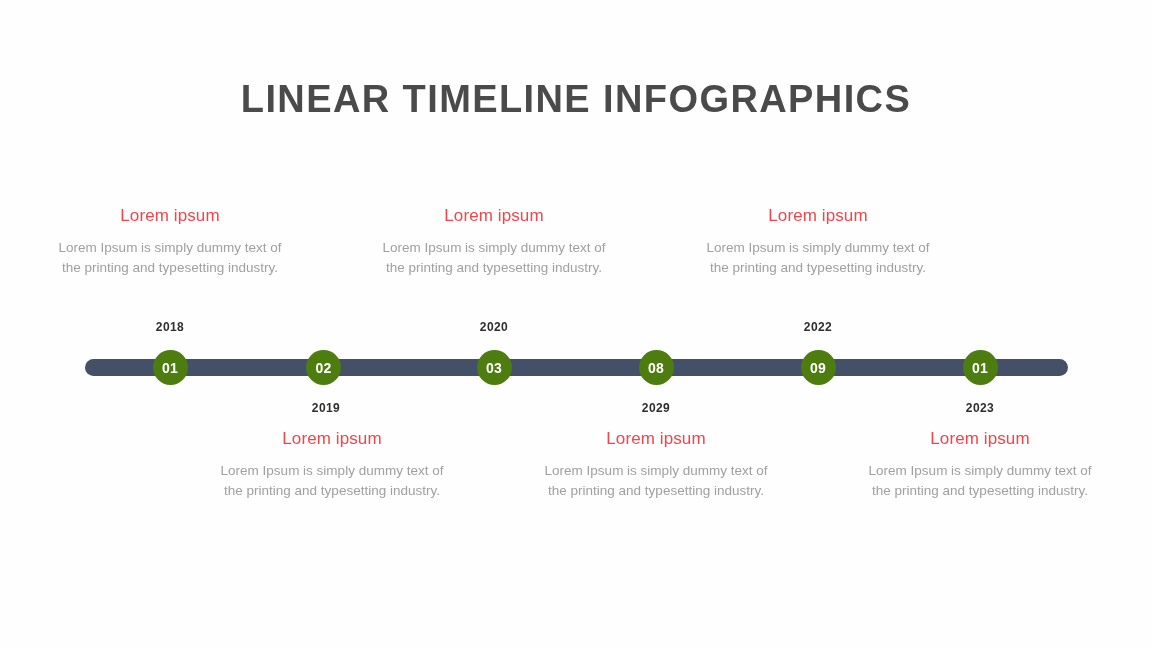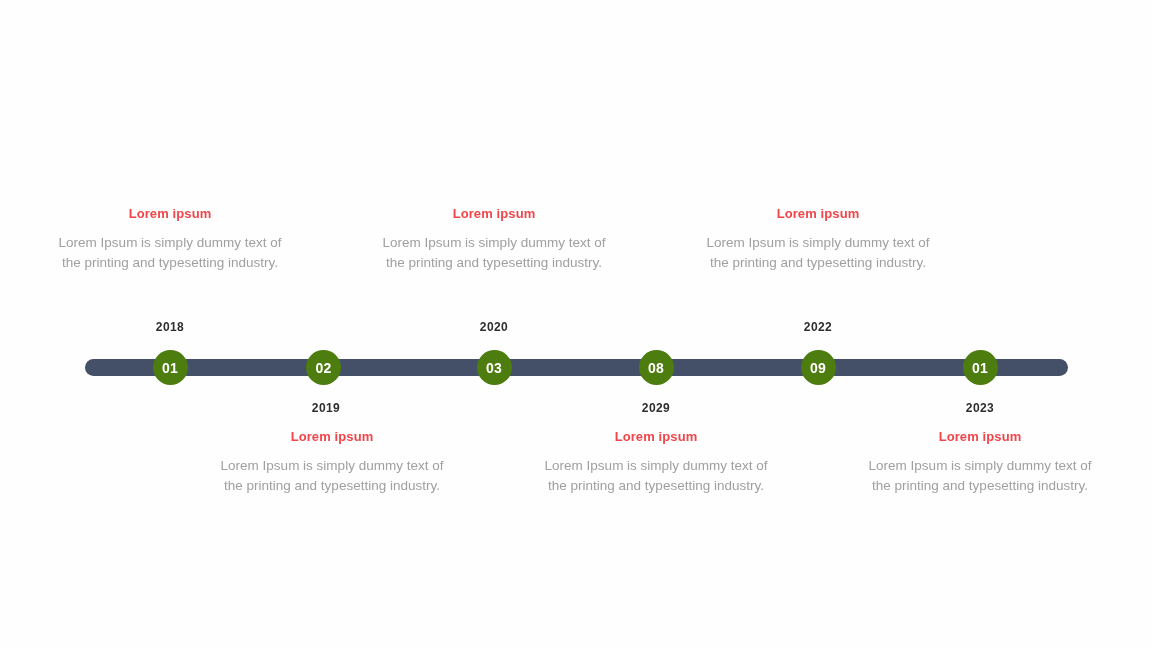--- a/index.html
+++ b/index.html
@@ -81,39 +81,40 @@
   
   .content-block {
     position: absolute;
     width: 230px;
     text-align: center;
   }
   .content-block.above { top: 206px; }
   .content-block.below { top: 429px; }
 
   .block-heading {
-    font-size: 13px;
-    font-weight: bold;
+    font-size: 17px;
+    font-weight: normal;
     color: #f2454a;
     margin-bottom: 12px;
     letter-spacing: 0.1px;
   }
 
   .block-body {
     font-size: 13.5px;
     line-height: 19.5px;
     color: #a0a0a0;
     font-weight: normal;
   }
 </style>
 </head>
 <body>
 
 <div id="stage">
 
+  <div id="page-title">LINEAR TIMELINE INFOGRAPHICS</div>
 
   <div id="timeline-bar"></div>
 
   <div id="markers-layer">
       <div class="milestone-marker" style="left: 152.5px;">01</div>
       <div class="milestone-marker" style="left: 306px;">02</div>
       <div class="milestone-marker" style="left: 476.5px;">03</div>
       <div class="milestone-marker" style="left: 638.5px;">08</div>
       <div class="milestone-marker" style="left: 800.5px;">09</div>
       <div class="milestone-marker" style="left: 962.5px;">01</div>

